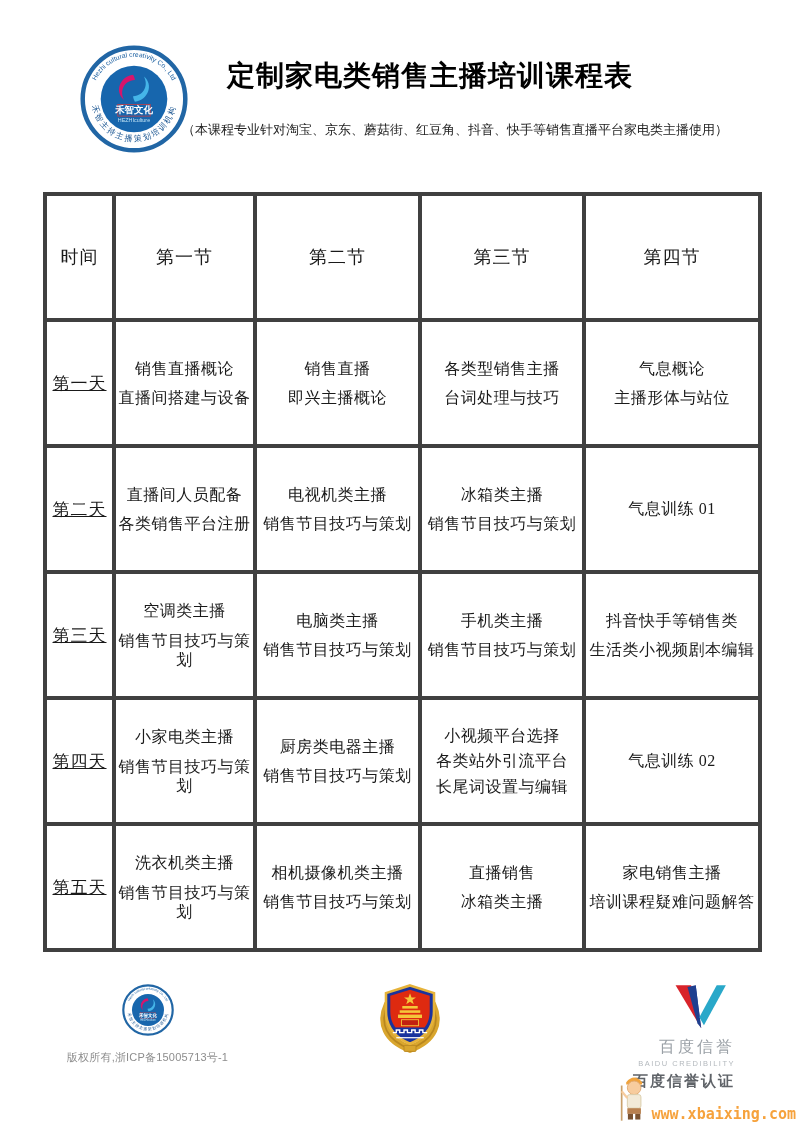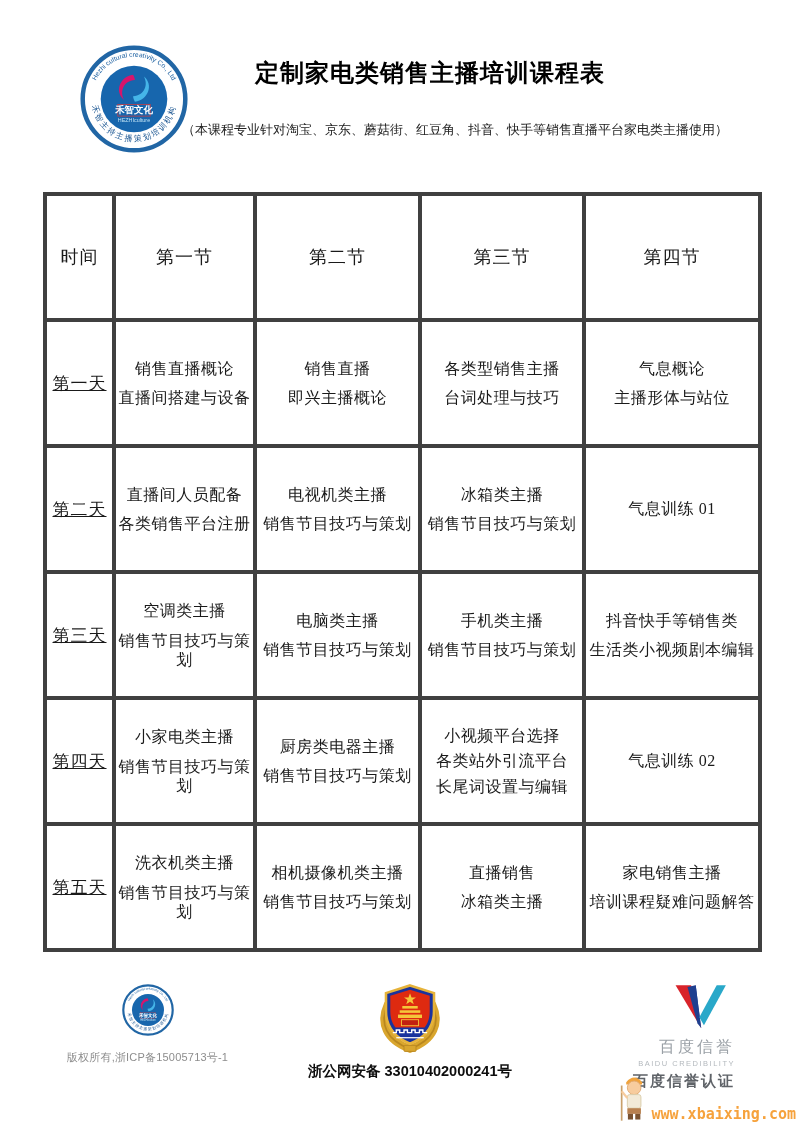--- a/index.html
+++ b/index.html
@@ -6,21 +6,21 @@
   body{
     width:800px;height:1129px;position:relative;overflow:hidden;
     background:#ffffff;
     font-family:"Liberation Serif", serif;
     color:#1a1a1a;
   }
   
   .logo-main{position:absolute;left:80px;top:45px;width:108px;height:108px;}
   .doc-title{
     position:absolute;left:70px;top:57px;width:720px;text-align:center;
-    font-size:24px;font-weight:bold;color:#000;letter-spacing:1px;
+    font-size:28px;font-weight:bold;color:#000;letter-spacing:1px;
   }
   .doc-subtitle{
     position:absolute;left:85px;top:121px;width:740px;text-align:center;
     font-size:13px;color:#222;
   }
   
   table.course-table{
     position:absolute;left:43px;top:192px;width:715px;height:758px;
     border-collapse:collapse;table-layout:fixed;
   }
@@ -248,21 +248,20 @@
     <path d="M40 4 L68 13 L68 34 C68 53 57 65 40 72 C23 65 12 53 12 34 L12 13 Z" fill="#19339e" stroke="#e6b33a" stroke-width="3"></path>
     <path d="M40 9 L63 16 L63 34 C63 42 61 48 57 53 L23 53 C19 48 17 42 17 34 L17 16 Z" fill="#de2a10"></path>
     <polygon points="40,13 41.8,18 47,18 42.8,21 44.4,26 40,23 35.6,26 37.2,21 33,18 38.2,18" fill="#f5c73a"></polygon>
     <rect x="31" y="28" width="18" height="3" fill="#f5c73a"></rect>
     <rect x="28" y="33" width="24" height="3" fill="#f5c73a"></rect>
     <rect x="26" y="38" width="28" height="4" fill="#f5c73a"></rect>
     <rect x="30" y="44" width="20" height="7" fill="#c21f10" stroke="#f5c73a" stroke-width="1"></rect>
     <path d="M20 59 h4 v-3 h4 v3 h5 v-3 h4 v3 h5 v-3 h4 v3 h5 v-3 h4 v3 h5" stroke="#ffffff" stroke-width="1.6" fill="none"></path>
     <path d="M24 65 h32" stroke="#ffffff" stroke-width="1.4" fill="none"></path>
   </svg>
-  <div class="police-text">浙公网安备 33010402000241号</div>
 </div>
 
 <div class="f-right">
   <svg width="64" height="46" viewBox="0 0 70 50">
     <polygon points="17,6 27,0 33,47" fill="#1f3f8f"></polygon>
     <polygon points="5,0 27,0 33,47" fill="none"></polygon>
     <polygon points="5,0 22,0 31,38 33,47" fill="#d8232a"></polygon>
     <polygon points="18,2 27,0 33,47 29,42" fill="#1f3f8f"></polygon>
     <polygon points="50,0 60,0 36,44 31,35" fill="#29a8c9"></polygon>
   </svg>

